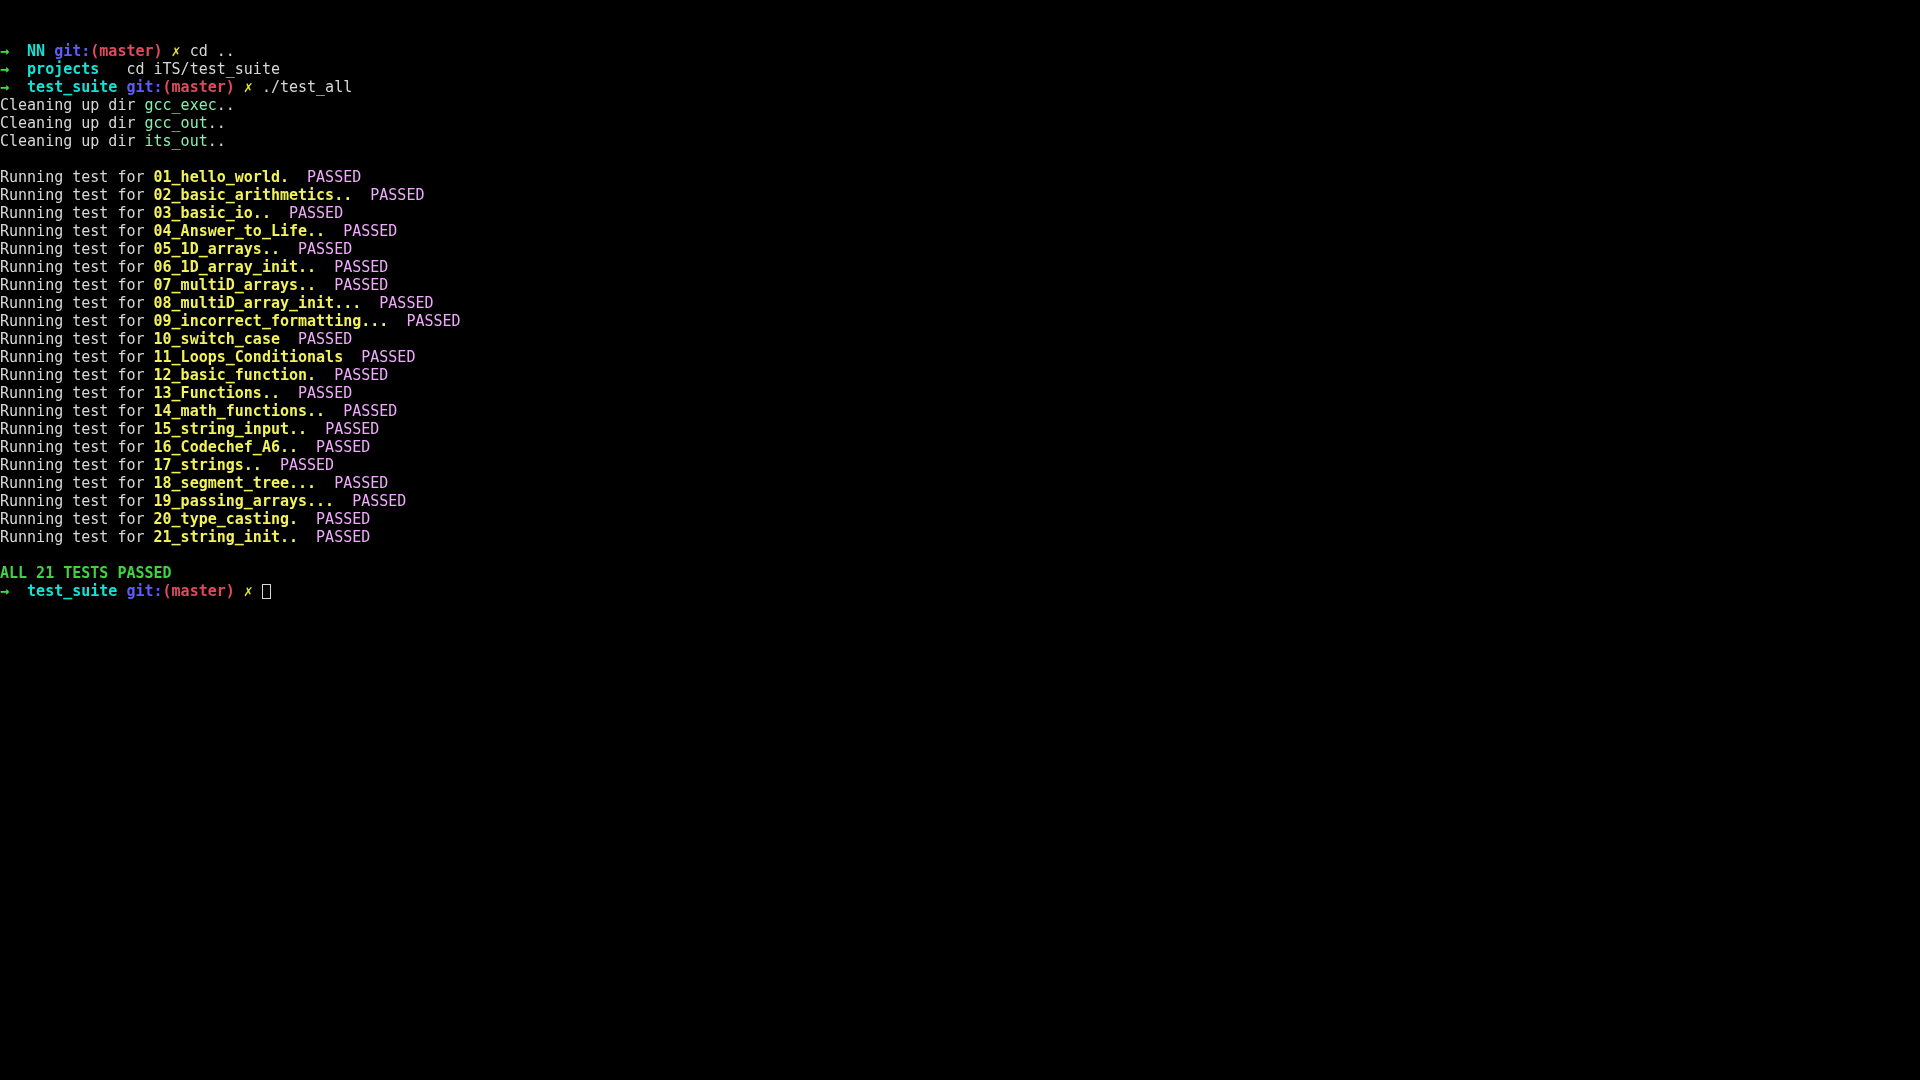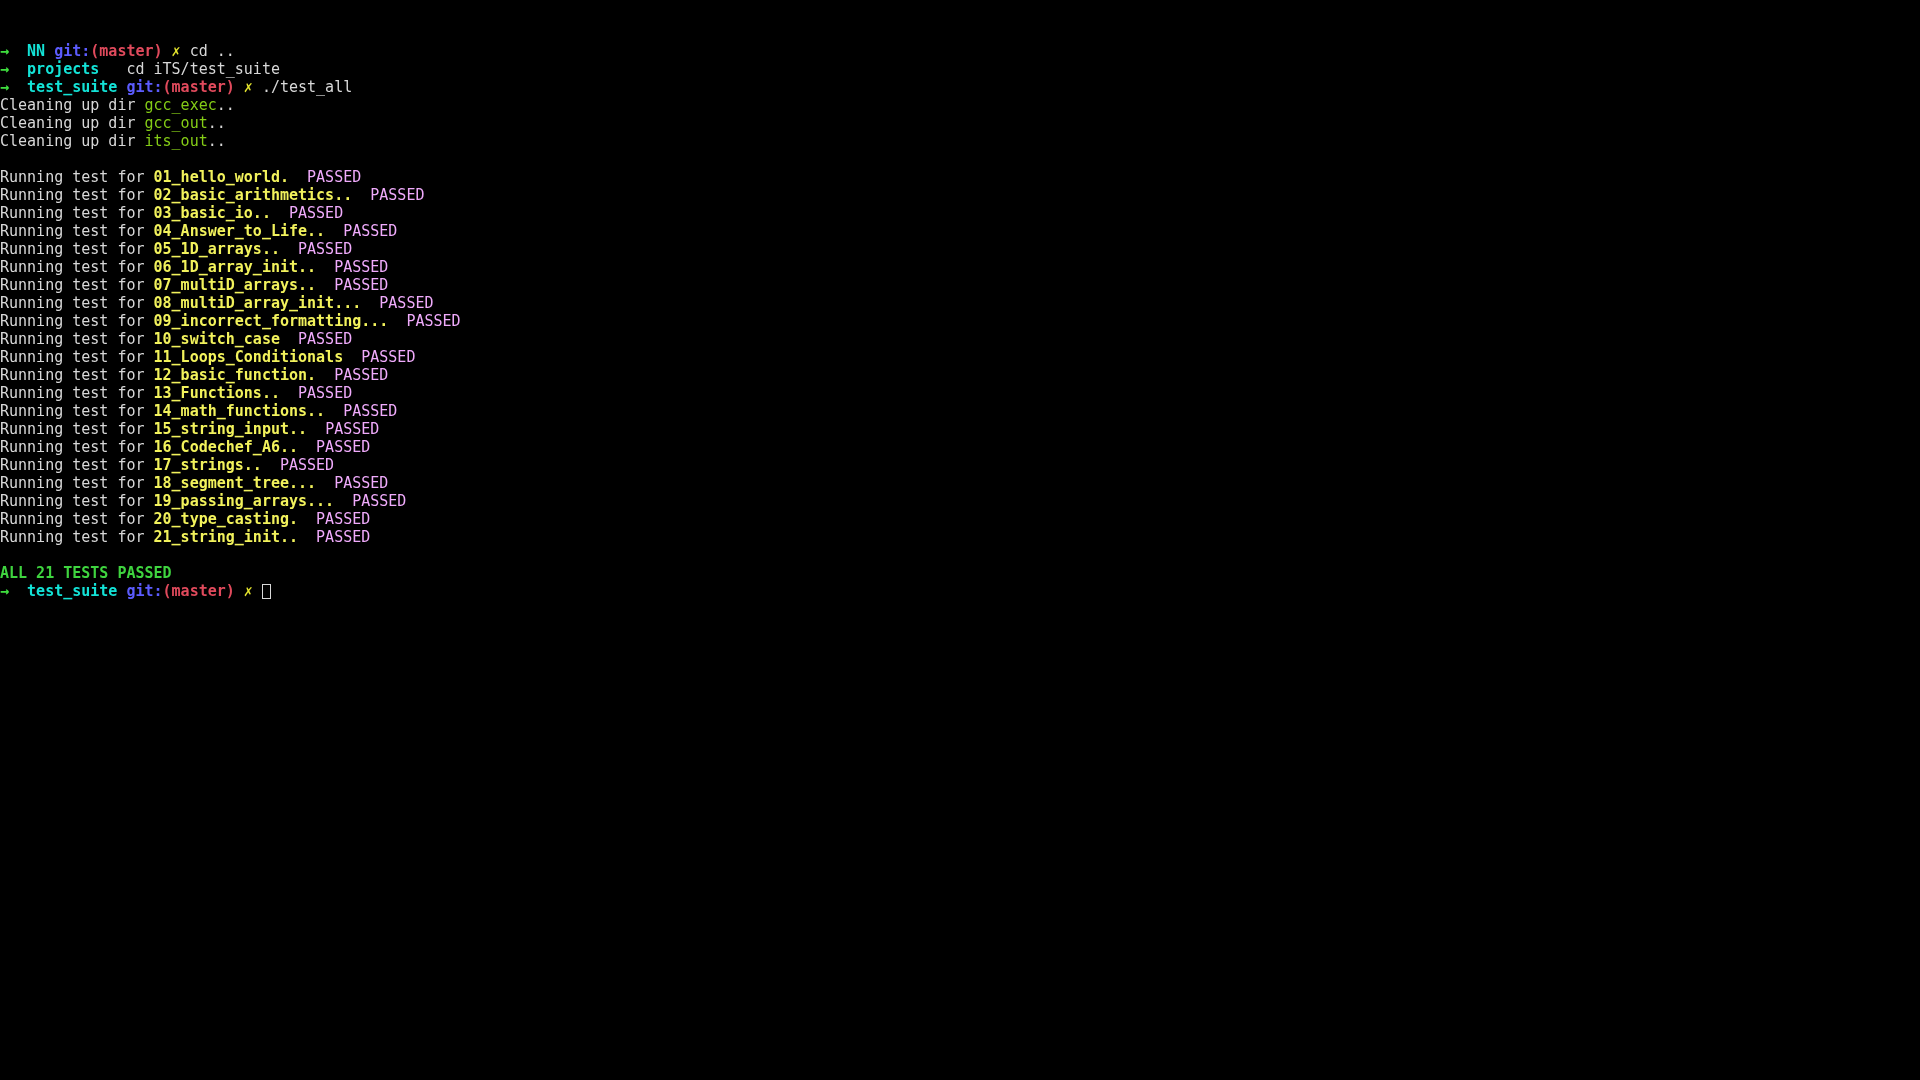--- a/index.html
+++ b/index.html
@@ -34,21 +34,21 @@
   
   .arrow   { color: #3fe03f; font-weight: bold; }
   .dir     { color: #13e3d7; font-weight: bold; }
   .gitkw   { color: #5c5cff; font-weight: bold; }
   .branch  { color: #e04a5c; font-weight: bold; }
   .xmark   { color: #e6e62e; font-weight: bold; }
   .cmd     { color: #d8d8d8; }
 
   
   .plain   { color: #d8d8d8; }
-  .dirname { color: #84cc16; }
+  .dirname { color: #86efac; }
   .testname{ color: #f2f25c; font-weight: bold; margin-top: 37px; }
   .passed  { color: #f0abfc; }
   .summary { color: #3fd43f; font-weight: bold; text-align: center; }
 
   .cursor {
     display: inline-block;
     width: 9px;
     height: 15px;
     vertical-align: -3px;
     border: 1px solid #d8d8d8;

